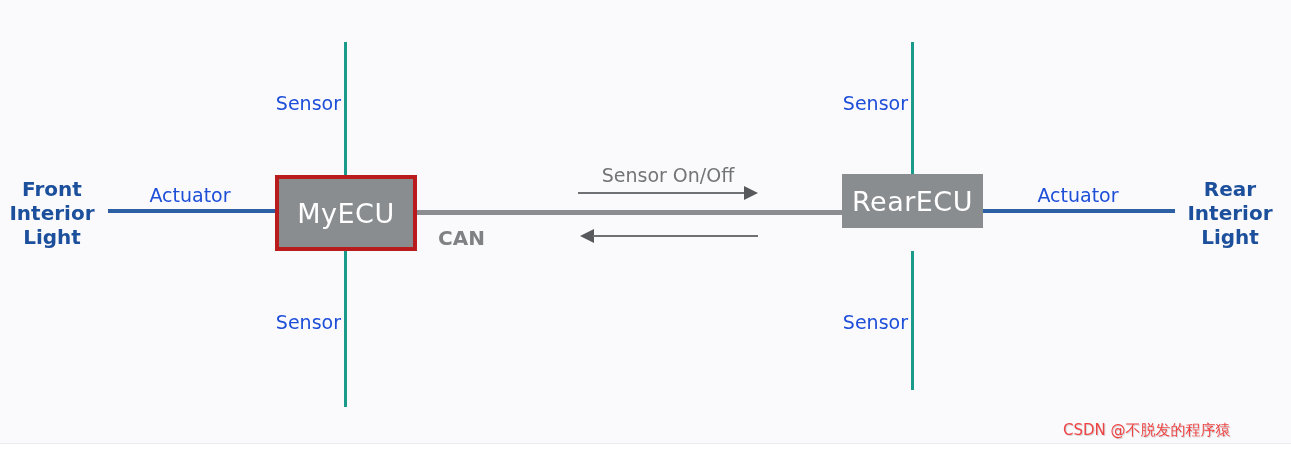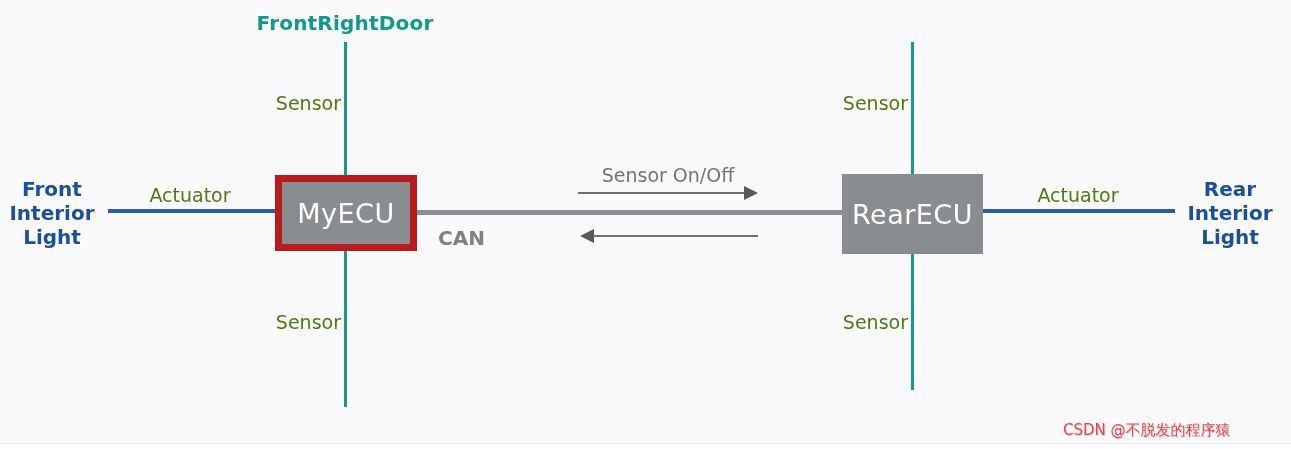--- a/index.html
+++ b/index.html
@@ -23,21 +23,21 @@
     color: #0f9b8a;
     letter-spacing: 0.2px;
   }
 
   
   .teal-vline { width: 3px; background: #199a8b; z-index: 1; }
 
   
   .gray-label {
     font-size: 19px;
-    color: #4d7c0f;
+    color: #1d4ed8;
   }
   .align-right { text-align: right; }
   .align-center { text-align: center; }
 
   
   .blue-hline { height: 4px; background: #2d5fa5; z-index: 1; }
 
   
   .light-label {
     width: 110px;
@@ -52,21 +52,21 @@
   .ecu-box {
     background: #8a8d90;
     color: #ffffff;
     font-size: 27px;
     display: flex;
     align-items: center;
     justify-content: center;
     z-index: 3;
     letter-spacing: 0.5px;
   }
-  .ecu-box.red-border { border: 7px solid #b91c1c; }
+  .ecu-box.red-border { border: 4px solid #b91c1c; }
 
   
   .bus-line { height: 5px; background: #8b8d90; z-index: 2; }
   .bus-label {
     font-size: 20px;
     font-weight: bold;
     color: #7f8184;
   }
 
   
@@ -104,21 +104,20 @@
     height: 6px;
     background: #ffffff;
     border-top: 1px solid #ececf0;
   }
 </style>
 </head>
 <body>
 
 <div class="canvas">
 
-  <div class="abs door-label" style="left:235px; top:11px;">FrontRightDoor</div>
 
 
   <div class="abs teal-vline" style="left:344px; top:42px; height:134px;"></div>
   <div class="abs teal-vline" style="left:344px; top:250px; height:157px;"></div>
   <div class="abs teal-vline" style="left:911px; top:42px; height:133px;"></div>
   <div class="abs teal-vline" style="left:911px; top:251px; height:139px;"></div>
 
   <div class="abs gray-label align-right" style="left:241px; top:92px; width:100px;">Sensor</div>
   <div class="abs gray-label align-right" style="left:241px; top:311px; width:100px;">Sensor</div>
   <div class="abs gray-label align-right" style="left:808px; top:92px; width:100px;">Sensor</div>
@@ -137,21 +136,21 @@
   </div>
   <div class="abs light-label" style="left:1175px; top:177px;">
     <div>Rear</div>
     <div>Interior</div>
     <div>Light</div>
   </div>
 
   <div class="abs bus-line" style="left:417px; top:210px; width:426px;"></div>
 
   <div class="abs ecu-box red-border" style="left:275px; top:175px; width:142px; height:76px;">MyECU</div>
-  <div class="abs ecu-box" style="left:842px; top:174px; width:141px; height:80px;">RearECU</div>
+  <div class="abs ecu-box" style="left:842px; top:174px; width:141px; height:54px;">RearECU</div>
 
   <div class="abs bus-label" style="left:438px; top:226px;">CAN</div>
 
   <div class="abs msg-label align-center" style="left:563px; top:164px;">Sensor On/Off</div>
   <div class="abs arrow-line" style="left:578px; top:192px; width:168px;"></div>
   <div class="abs arrow-head-right" style="left:744px; top:186px;"></div>
 
   <div class="abs arrow-head-left" style="left:580px; top:229px;"></div>
   <div class="abs arrow-line" style="left:593px; top:235px; width:165px;"></div>
 

